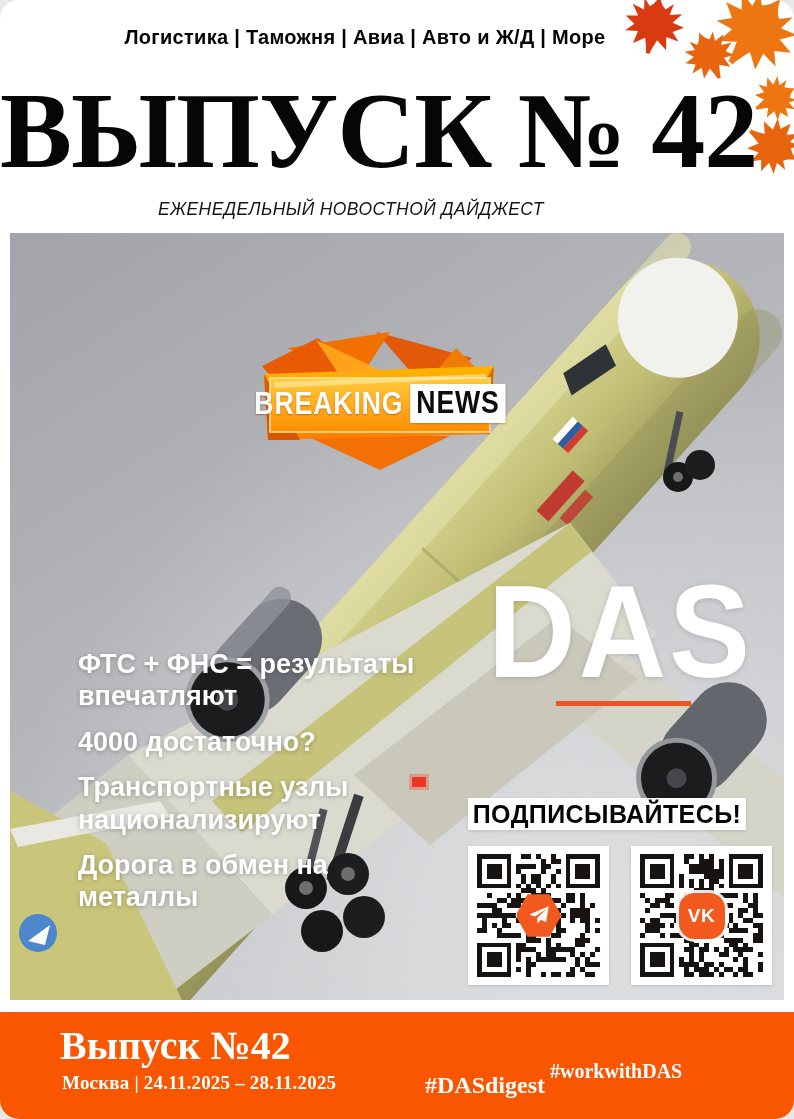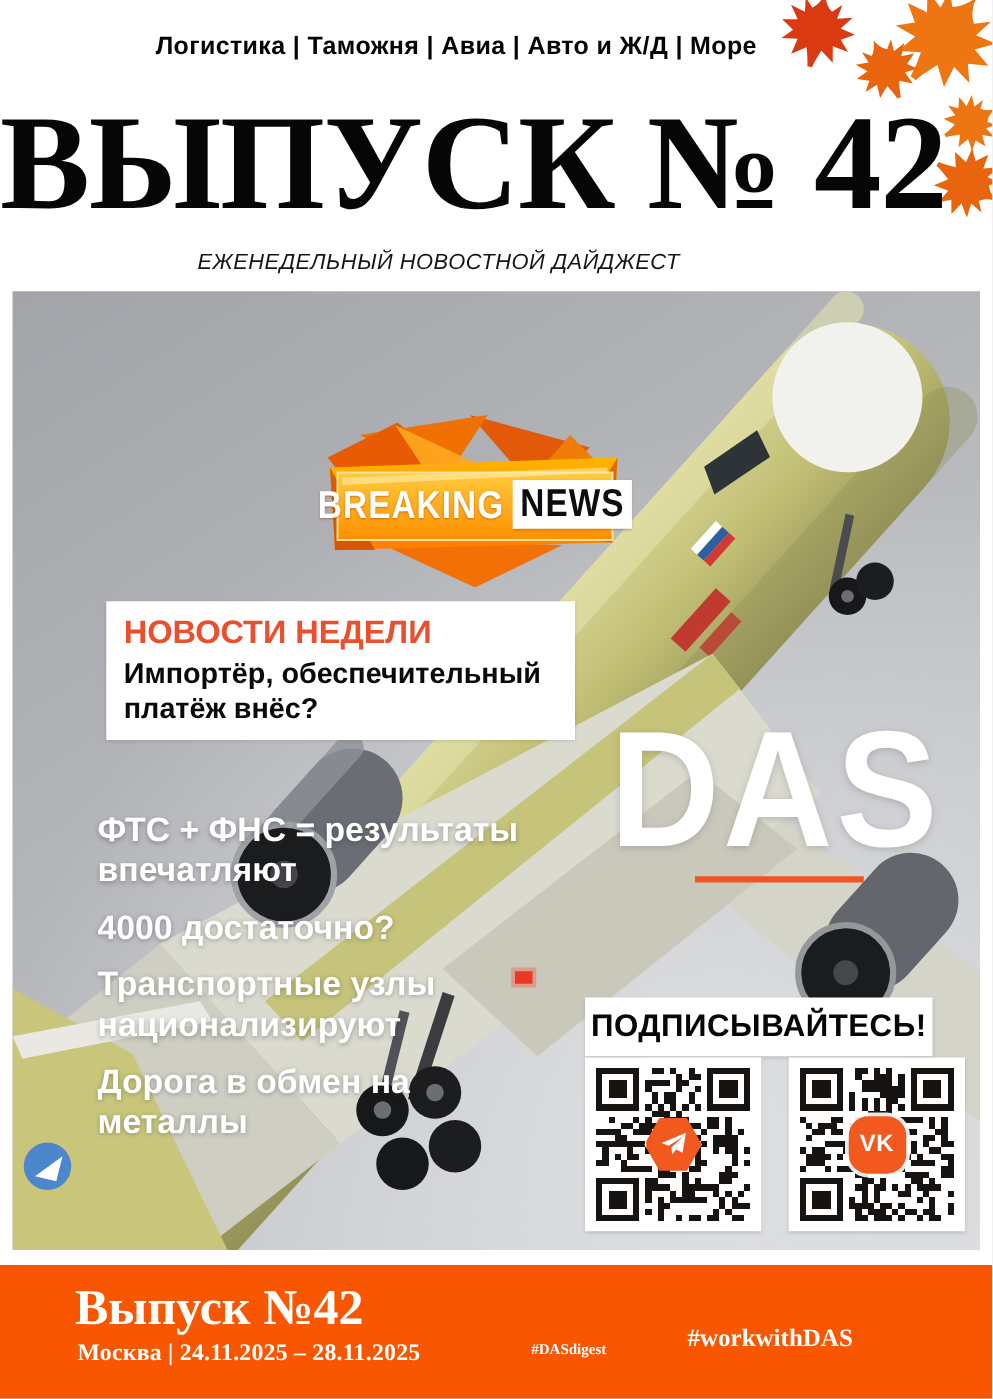--- a/index.html
+++ b/index.html
@@ -1,17 +1,17 @@
 <!DOCTYPE html>
 <html><head>
 <meta charset="utf-8">
 <style>
   html,body{margin:0;padding:0;background:#e8e8e8;}
   .page{position:relative;width:794px;height:1119px;background:#ffffff;overflow:hidden;
-        font-family:"Liberation Sans","DejaVu Sans",sans-serif;margin:0 auto;}
+        font-family:"Liberation Sans","DejaVu Sans",sans-serif;margin:0 auto;border-radius:19px;}
   
   .top-nav{position:absolute;left:0;top:26px;width:730px;text-align:center;
            font-size:20px;font-weight:bold;color:#050505;letter-spacing:.3px;}
   .issue-title{position:absolute;left:0;top:74px;width:706px;text-align:center;
            font-family:"Liberation Serif","DejaVu Serif",serif;font-weight:bold;
            font-size:108px;line-height:1.05;color:#060606;letter-spacing:-1px;white-space:nowrap;}
   .subtitle{position:absolute;left:158px;top:199px;font-size:17.5px;font-style:italic;
            color:#151515;letter-spacing:.4px;}
   .leaf{position:absolute;}
   .leaf svg{display:block;width:100%;height:100%;}
@@ -39,41 +39,41 @@
              text-shadow:0 1px 4px rgba(40,40,40,.35);}
   .headlines p{margin:0 0 13px;}
   
   .das{position:absolute;left:488px;top:566px;color:#ffffff;}
   .das-name{display:inline-block;font-size:132px;line-height:1;font-weight:bold;
             letter-spacing:3px;transform:scaleX(.92);transform-origin:left top;
             text-shadow:0 1px 6px rgba(80,80,80,.25);}
   .das-rule{width:135px;height:5px;background:#ef5423;margin:3px 0 7px 68px;}
   .das-tagline{font-size:23px;letter-spacing:1.2px;margin-left:66px;color:#fdfdfd;}
   
-  .subscribe{position:absolute;left:468px;top:798px;width:278px;height:47px;background:#ffffff;
+  .subscribe{position:absolute;left:468px;top:798px;width:278px;height:32px;background:#ffffff;
              display:flex;align-items:center;justify-content:center;font-size:25px;
              font-weight:bold;color:#060606;letter-spacing:.4px;box-shadow:0 1px 3px rgba(0,0,0,.15);}
   .qr-tile{position:absolute;top:846px;width:141px;height:139px;background:#ffffff;
            box-sizing:border-box;padding:8px;box-shadow:0 1px 3px rgba(0,0,0,.15);}
   .qr-tile.left{left:468px;}
   .qr-tile.right{left:631px;}
   .qr-tile svg{display:block;width:100%;height:100%;}
   .qr-icon{position:absolute;left:50%;top:50%;width:46px;height:46px;transform:translate(-50%,-50%);
            background:#f2591f;display:flex;align-items:center;justify-content:center;
            box-shadow:0 0 0 3px rgba(255,255,255,.9);}
   .qr-icon.tg{clip-path:polygon(26% 4%,74% 4%,100% 50%,74% 96%,26% 96%,0% 50%);box-shadow:none;
            outline:3px solid #fff;outline-offset:-1px;}
   .qr-icon.vk{border-radius:34%;font-weight:800;color:#fff;font-size:19px;letter-spacing:.5px;}
   .qr-icon svg{width:26px;height:26px;}
   
   .footer{position:absolute;left:0;top:1012px;width:794px;height:138px;background:#f95602;
           font-family:"Liberation Serif","DejaVu Serif",serif;color:#ffffff;}
   .f-issue{position:absolute;left:60px;top:10px;font-size:40px;font-weight:bold;}
   .f-dates{position:absolute;left:62px;top:60px;font-size:19px;font-weight:bold;letter-spacing:.2px;}
-  .f-tag1{position:absolute;left:425px;top:60px;font-size:12px;font-weight:bold;}
+  .f-tag1{position:absolute;left:425px;top:60px;font-size:24px;font-weight:bold;}
   .f-tag2{position:absolute;left:550px;top:48px;font-size:20px;font-weight:bold;}
 </style>
 </head>
 <body>
 
 <div class="page">
 
   <svg width="0" height="0" style="position:absolute">
     <defs>
       <path id="leafP" d="M50 4 C53 14 57 20 63 24 L74 13 L71 31 L90 26 L78 42 L97 46 L81 56 L93 69 L73 66 L77 86 L60 74 C57 83 54 90 53 97 L47 97 C46 90 44 83 41 74 L24 86 L28 66 L8 69 L20 56 L4 46 L23 42 L11 26 L30 31 L27 13 L38 24 C43 20 47 14 50 4 Z"></path>
@@ -219,24 +219,20 @@
       <rect x="12" y="48" width="220" height="54" fill="url(#gc)" stroke="#ffe6a3" stroke-width="1.5"></rect>
       <polygon points="16,52 228,44 228,48 16,58" fill="#fff3c4" opacity=".5"></polygon>
       <polygon points="58,10 122,40 82,46" fill="#ffa81e" opacity=".9"></polygon>
     </svg>
     <div class="badge-text">
       <span class="badge-breaking">BREAKING</span>
       <span class="badge-news">NEWS</span>
     </div>
   </div>
 
-  <div class="newsbox">
-    <div class="newsbox-label">НОВОСТИ НЕДЕЛИ</div>
-    <div class="newsbox-headline">Импортёр, обеспечительный платёж внёс?</div>
-  </div>
 
   <div class="headlines">
     <p>ФТС + ФНС = результаты впечатляют</p>
     <p>4000 достаточно?</p>
     <p>Транспортные узлы национализируют</p>
     <p>Дорога в обмен на металлы</p>
   </div>
 
   <div class="das">
     <span class="das-name">DAS</span>

